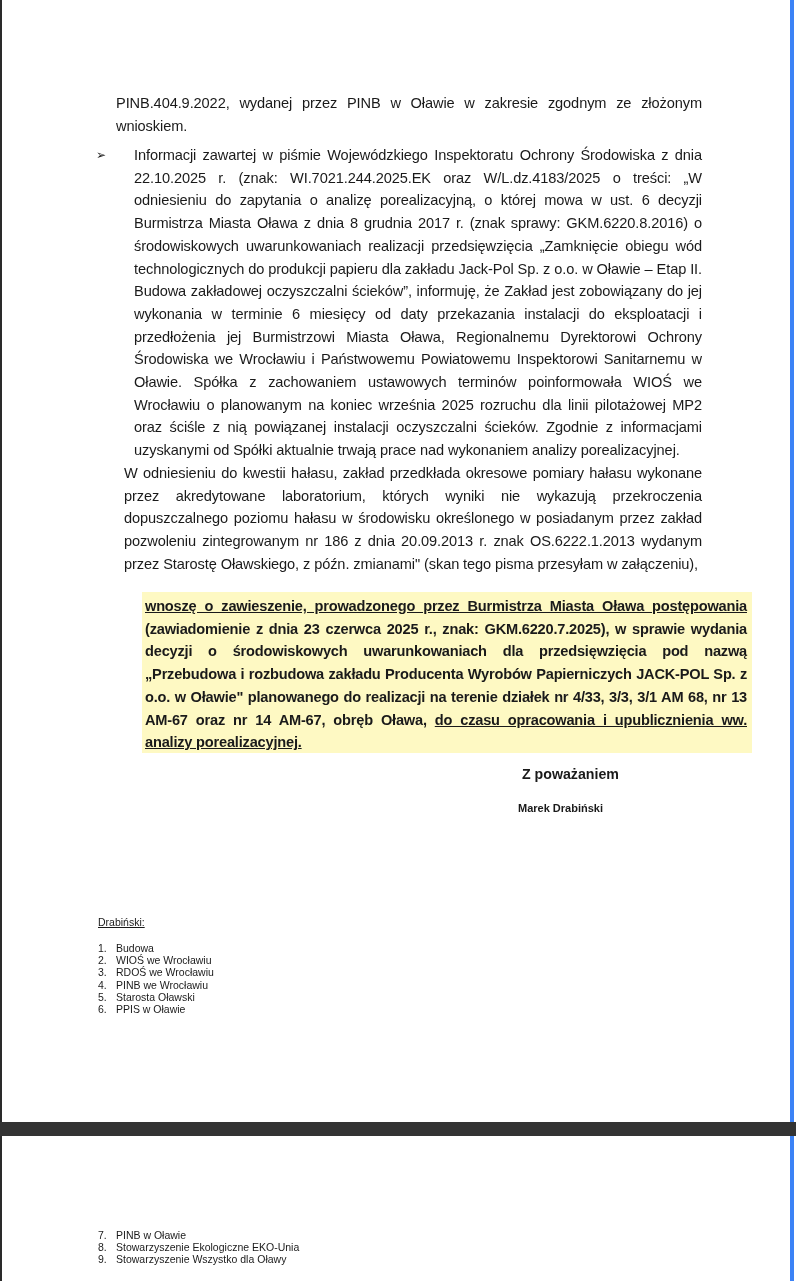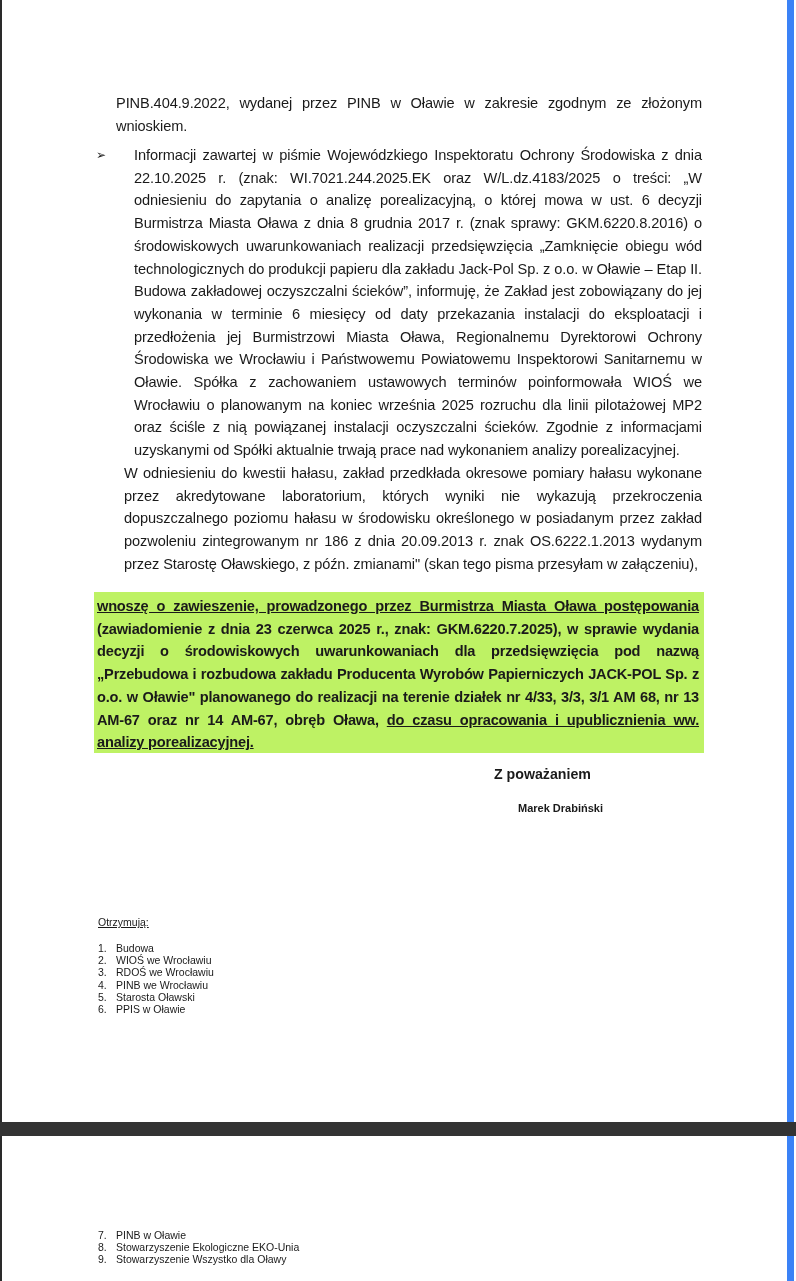--- a/index.html
+++ b/index.html
@@ -13,21 +13,21 @@
       position: relative;
       overflow: hidden;
       font-family: "Liberation Sans", sans-serif;
       color: #1a1a1a;
     }
     .page {
       position: absolute;
       left: 0;
       width: 794px;
       border-left: 2px solid #2a2a2a;
-      border-right: 7px solid #3b82f6;
+      border-right: 4px solid #3b82f6;
       background: #ffffff;
       box-sizing: border-box;
     }
     .page-1 { top: 0; height: 1122px; }
     .page-2 { top: 1136px; height: 145px; }
     .page-gap {
       position: absolute;
       left: 0;
       top: 1122px;
       width: 796px;
@@ -83,21 +83,21 @@
       padding: 3px 5px 0 3px;
       font-size: 14.6px;
       line-height: 22.7px;
       font-weight: bold;
       text-align: justify;
       letter-spacing: -0.2px;
     }
     .u { text-decoration: underline; }
     .closing {
       position: absolute;
-      left: 492px;
+      left: 520px;
       top: 766px;
       font-size: 14.2px;
       font-weight: bold;
     }
     .signature {
       position: absolute;
       left: 516px;
       top: 802px;
       font-size: 11px;
       font-weight: bold;
@@ -130,28 +130,28 @@
   <div class="body-text t1">PINB.404.9.2022, wydanej przez PINB w Oławie w zakresie zgodnym ze złożonym wnioskiem.</div>
 
   <div class="bullet-block">
     <div class="bullet-row">
       <span class="bullet-glyph">➢</span>
       <span class="bullet-text">Informacji zawartej w piśmie Wojewódzkiego Inspektoratu Ochrony Środowiska z dnia 22.10.2025 r. (znak: WI.7021.244.2025.EK  oraz W/L.dz.4183/2025 o treści: „W odniesieniu do zapytania o analizę porealizacyjną, o której mowa  w ust. 6 decyzji Burmistrza Miasta Oława z dnia 8 grudnia 2017 r. (znak sprawy: GKM.6220.8.2016) o środowiskowych uwarunkowaniach realizacji przedsięwzięcia „Zamknięcie obiegu wód technologicznych do produkcji papieru dla zakładu Jack-Pol Sp. z o.o. w Oławie – Etap II. Budowa zakładowej oczyszczalni ścieków”, informuję, że Zakład jest zobowiązany do jej wykonania w terminie 6 miesięcy od daty przekazania instalacji do eksploatacji i przedłożenia jej Burmistrzowi Miasta Oława, Regionalnemu Dyrektorowi Ochrony Środowiska we Wrocławiu i Państwowemu Powiatowemu Inspektorowi Sanitarnemu w Oławie. Spółka z zachowaniem ustawowych terminów poinformowała WIOŚ we Wrocławiu o planowanym na koniec września 2025 rozruchu dla linii pilotażowej MP2 oraz ściśle z nią powiązanej instalacji oczyszczalni ścieków. Zgodnie z informacjami uzyskanymi od Spółki aktualnie trwają prace nad wykonaniem analizy porealizacyjnej.</span>
     </div>
     <div class="para2">W odniesieniu do kwestii hałasu, zakład przedkłada okresowe pomiary hałasu wykonane przez akredytowane laboratorium, których wyniki nie wykazują przekroczenia dopuszczalnego poziomu hałasu w środowisku określonego w posiadanym przez zakład pozwoleniu zintegrowanym nr 186 z dnia 20.09.2013 r. znak OS.6222.1.2013 wydanym przez Starostę Oławskiego, z późn. zmianami" (skan tego pisma przesyłam w załączeniu),</div>
   </div>
 
-  <div class="request-box" style="background: #bef264;">
+  <div class="request-box" style="background: #fef9c3; margin-left: 48px;">
     <span class="u">wnoszę o zawieszenie, prowadzonego przez Burmistrza Miasta Oława postępowania</span><span> (zawiadomienie z dnia 23 czerwca 2025 r., znak: GKM.6220.7.2025), w sprawie wydania decyzji o środowiskowych uwarunkowaniach dla przedsięwzięcia pod nazwą „Przebudowa i rozbudowa zakładu Producenta Wyrobów Papierniczych JACK-POL Sp. z o.o. w Oławie" planowanego do realizacji na terenie działek nr 4/33, 3/3, 3/1 AM 68, nr 13 AM-67 oraz nr 14 AM-67, obręb Oława, </span><span class="u">do czasu opracowania i upublicznienia ww. analizy porealizacyjnej.</span>
   </div>
 
   <div class="closing">Z poważaniem</div>
   <div class="signature">Marek Drabiński</div>
 
-  <div class="recipients-label">Otrzymują:</div>
+  <div class="recipients-label">Drabiński:</div>
   <ul class="recipients-list rl1">
     <li>
         <span class="num">1.</span>
         <span>Budowa</span>
       </li>
     <li>
         <span class="num">2.</span>
         <span>WIOŚ we Wrocławiu</span>
       </li>
     <li>

